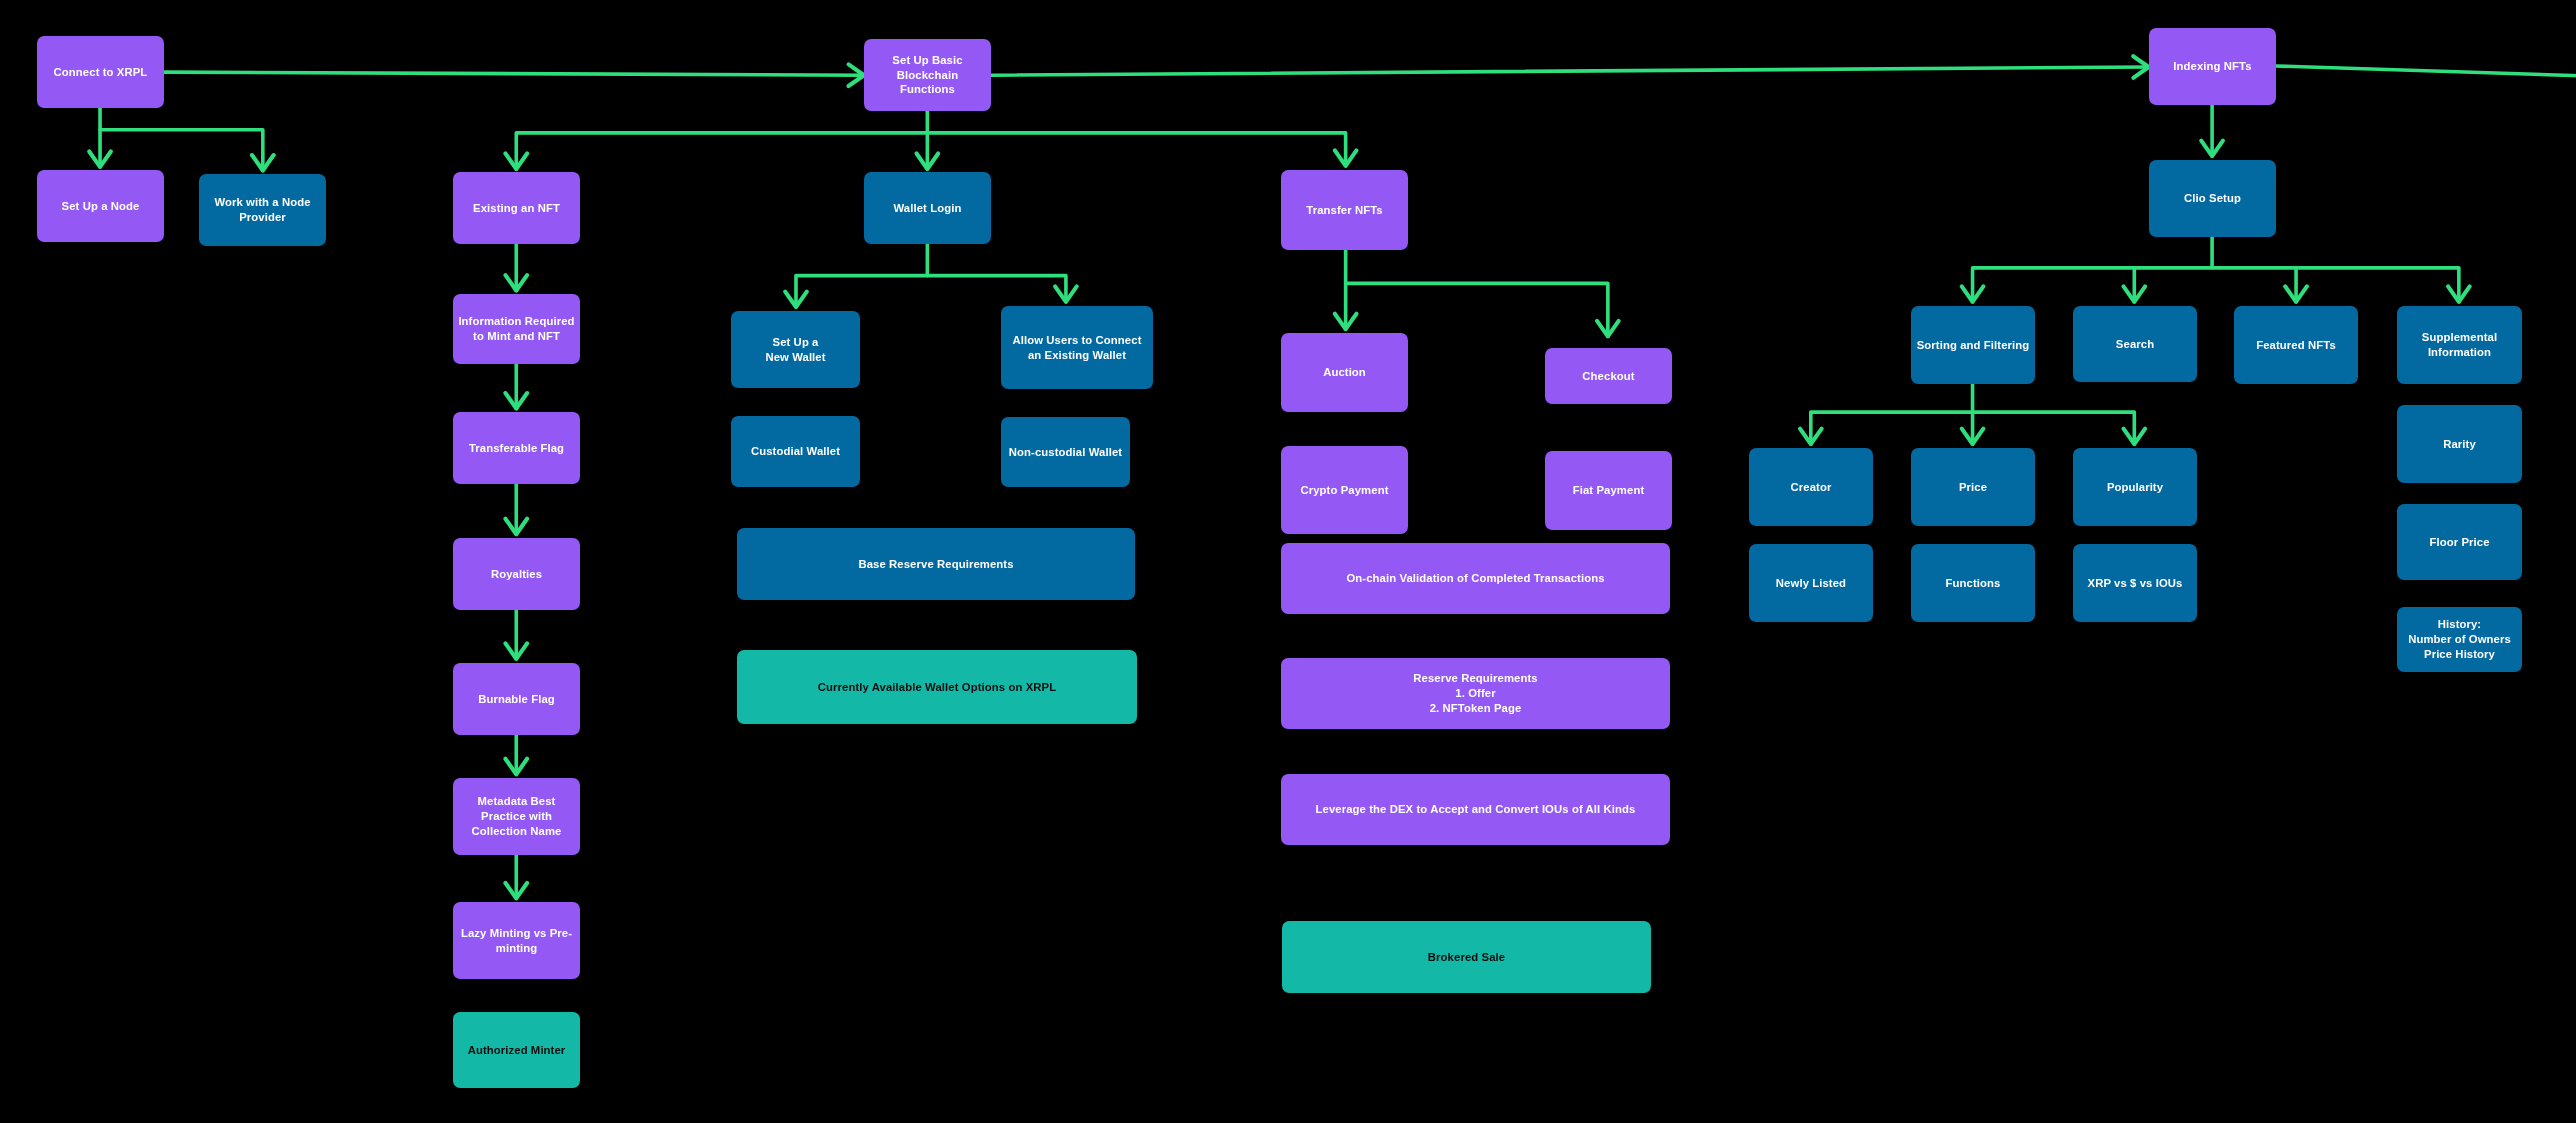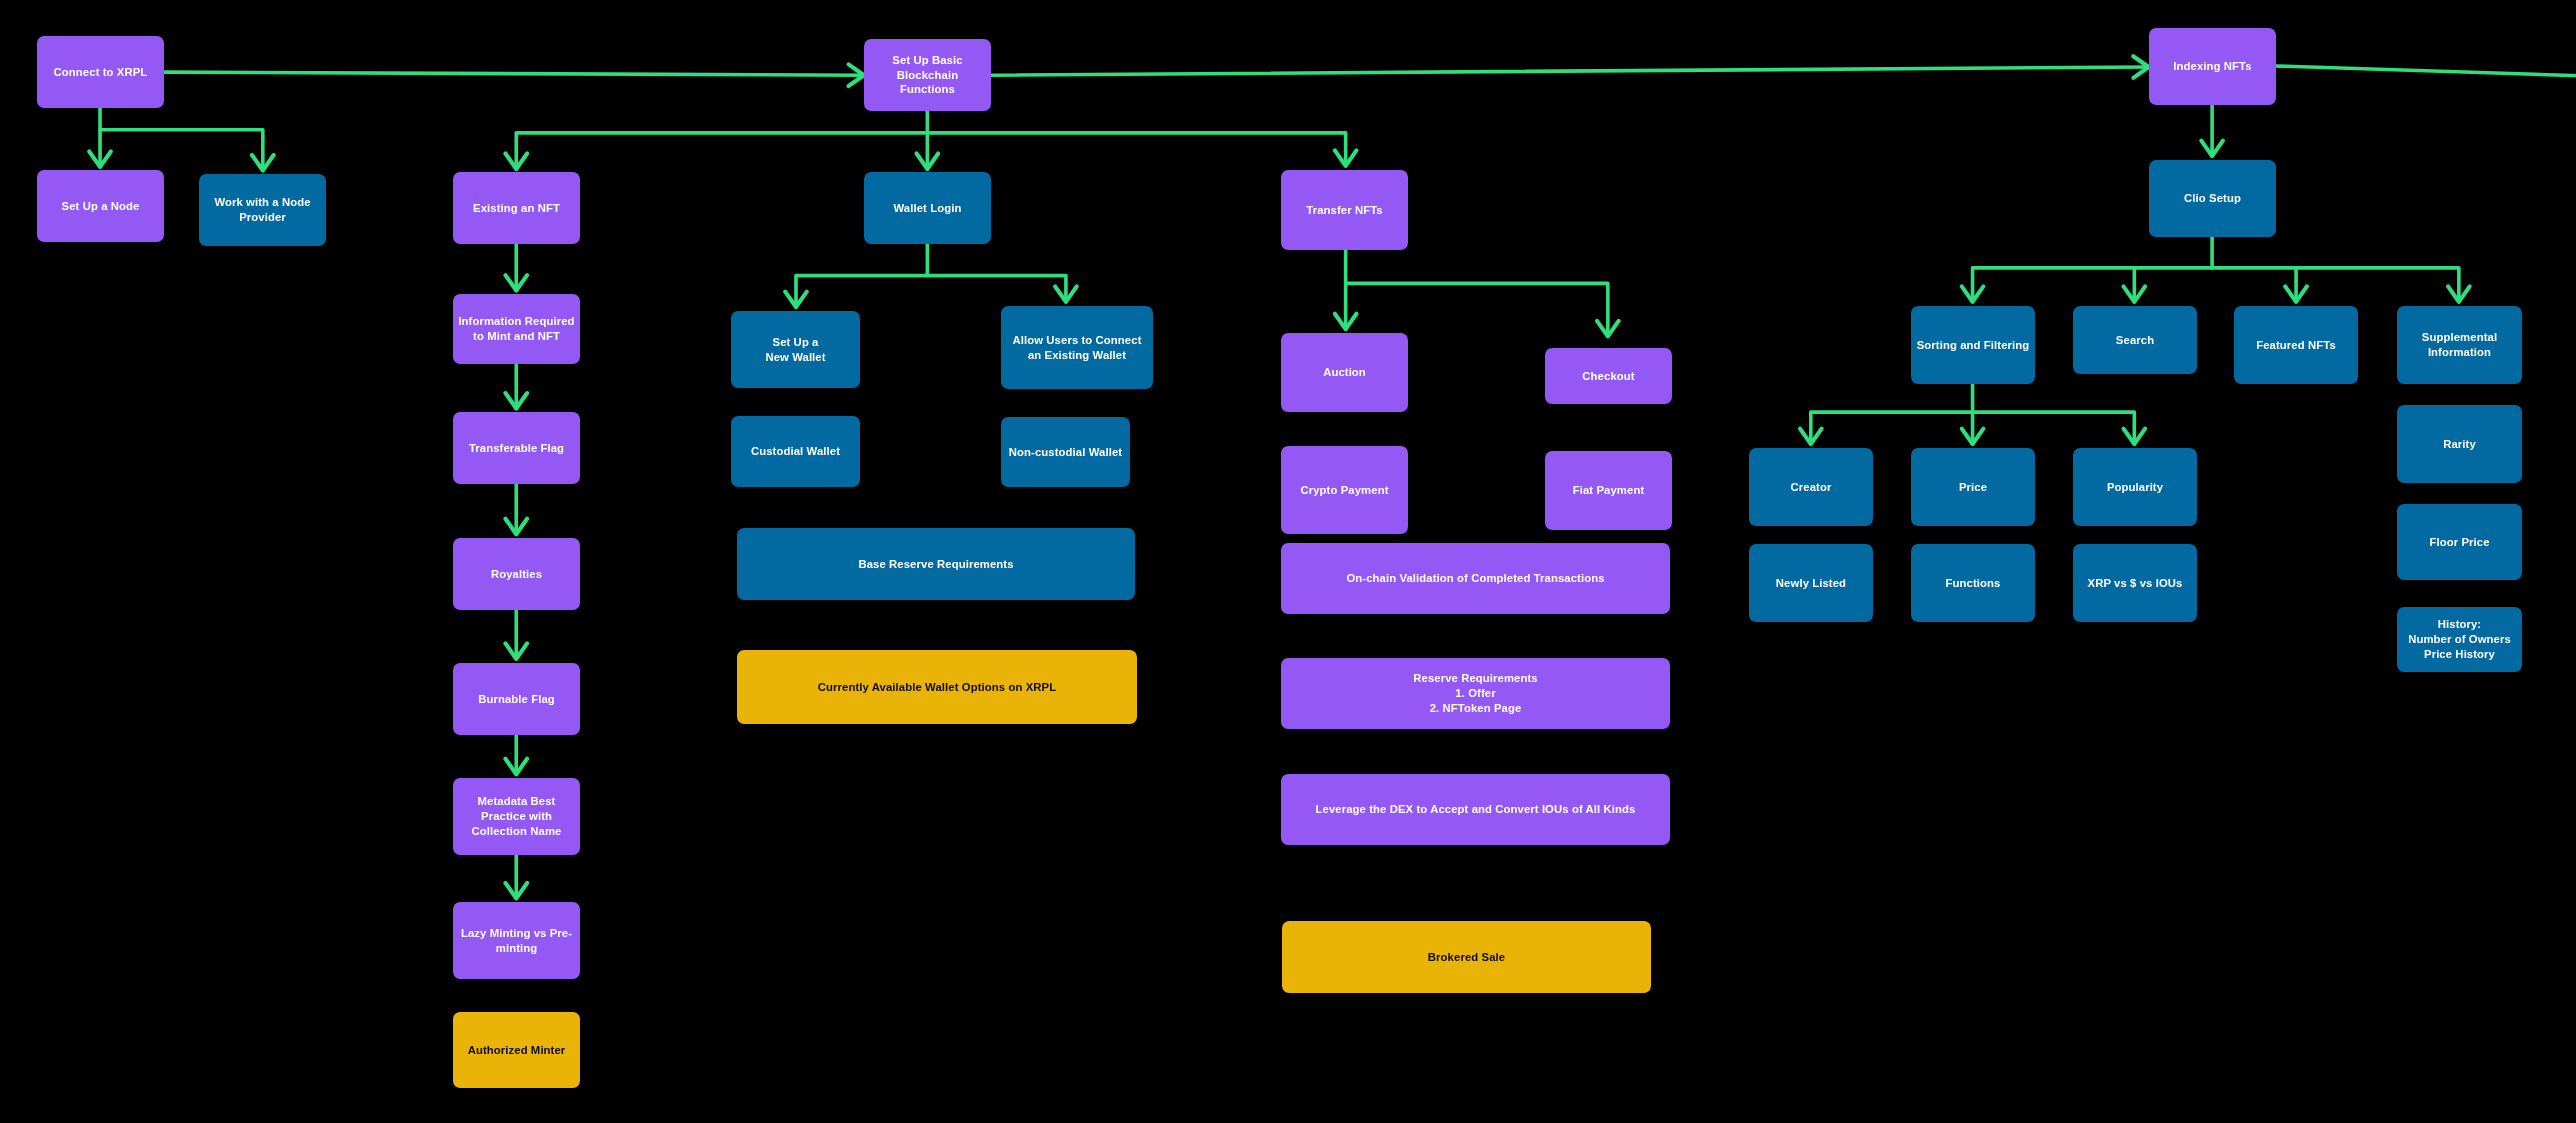--- a/index.html
+++ b/index.html
@@ -8,21 +8,21 @@
   svg.edges{position:absolute;left:0;top:0;}
   .node{
     position:absolute;border-radius:7.2px;box-sizing:border-box;
     display:flex;align-items:center;justify-content:center;
     text-align:center;padding:3.1px 5.2px;
     font:700 11.3px/1.32 "Liberation Sans", sans-serif;letter-spacing:0.1px;
   }
   .node span{white-space:pre-line;display:block;width:100%;}
   .p{background:#9458F5;color:#FFFFFF;}
   .d{background:#0369a1;color:#FFFFFF;}
-  .w{background:#eab308;color:#0D0D0D;}
+  .w{background:#14b8a6;color:#0D0D0D;}
 </style>
 </head>
 <body>
 
 <div id="stage">
 
   <svg class="edges" width="2784" height="1123" viewBox="0 0 5404 2180">
     <defs>
       <marker id="arw" viewBox="0 0 60 60" refX="40" refY="30" markerWidth="60" markerHeight="60" markerUnits="userSpaceOnUse" orient="auto">
         <path d="M10 9 L40 30 L10 51" fill="none" stroke="#2FDF7D" stroke-width="8" stroke-linecap="round" stroke-linejoin="round"></path>
@@ -153,21 +153,21 @@
 
   <div class="node p" style="left:2149px;top:28px;width:127px;height:77px">
       <span>Indexing NFTs</span>
     </div>
   <div class="node d" style="left:2149px;top:160px;width:127px;height:77px">
       <span>Clio Setup</span>
     </div>
   <div class="node d" style="left:1911px;top:306px;width:124px;height:78px">
       <span>Sorting and Filtering</span>
     </div>
-  <div class="node d" style="left:2073px;top:306px;width:124px;height:68px">
+  <div class="node d" style="left:2073px;top:306px;width:124px;height:76px">
       <span>Search</span>
     </div>
   <div class="node d" style="left:2234px;top:306px;width:124px;height:78px">
       <span>Featured NFTs</span>
     </div>
   <div class="node d" style="left:2397px;top:306px;width:125px;height:78px">
       <span>Supplemental Information</span>
     </div>
   <div class="node d" style="left:1749px;top:448px;width:124px;height:78px">
       <span>Creator</span>

